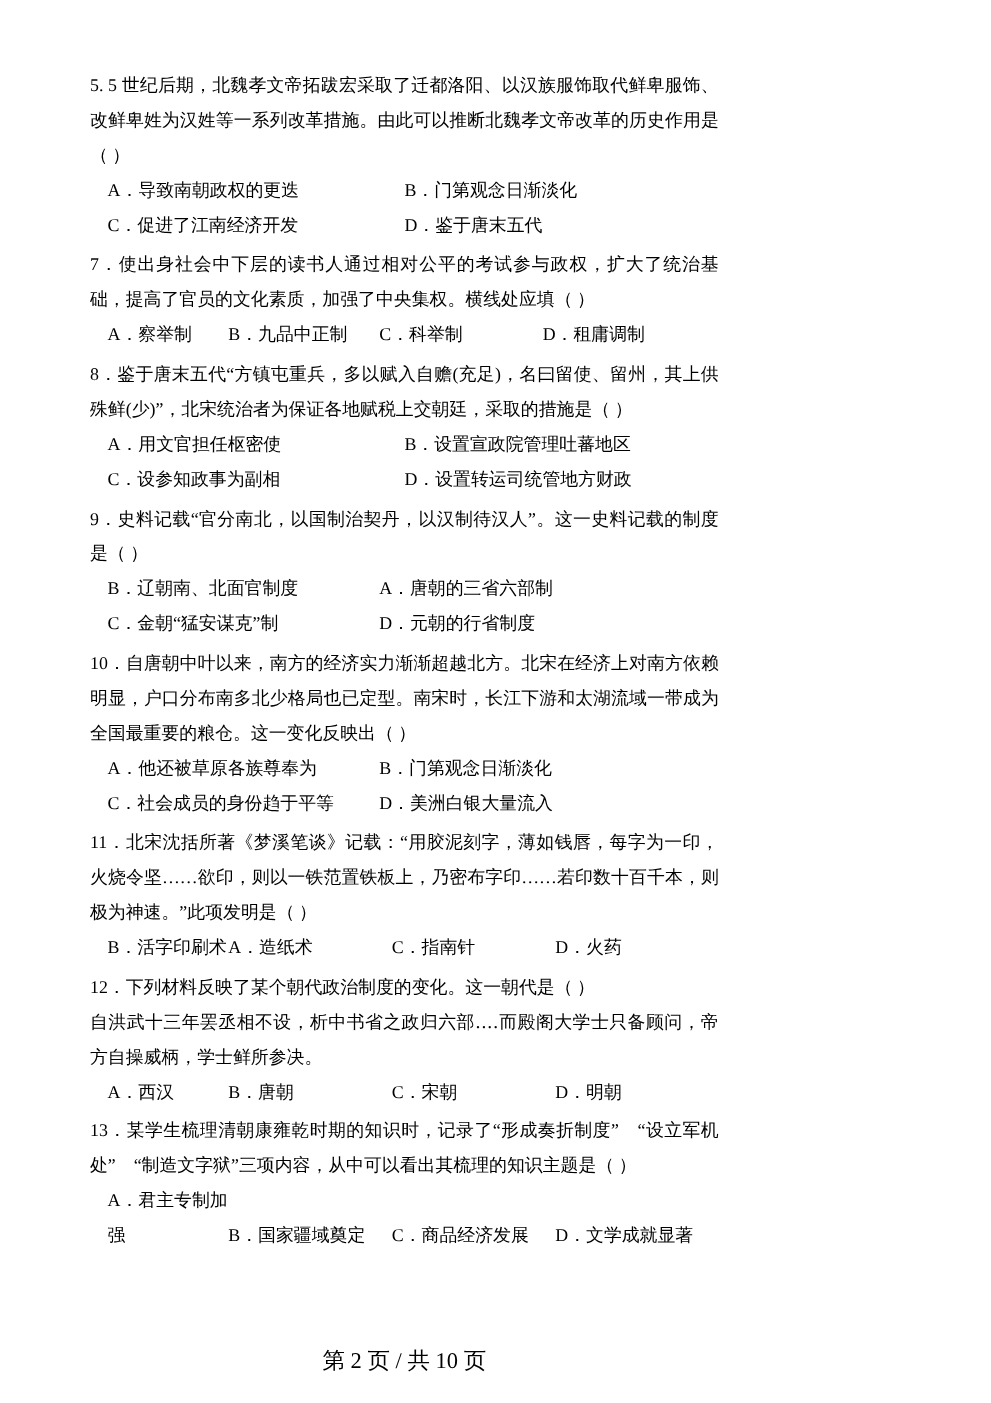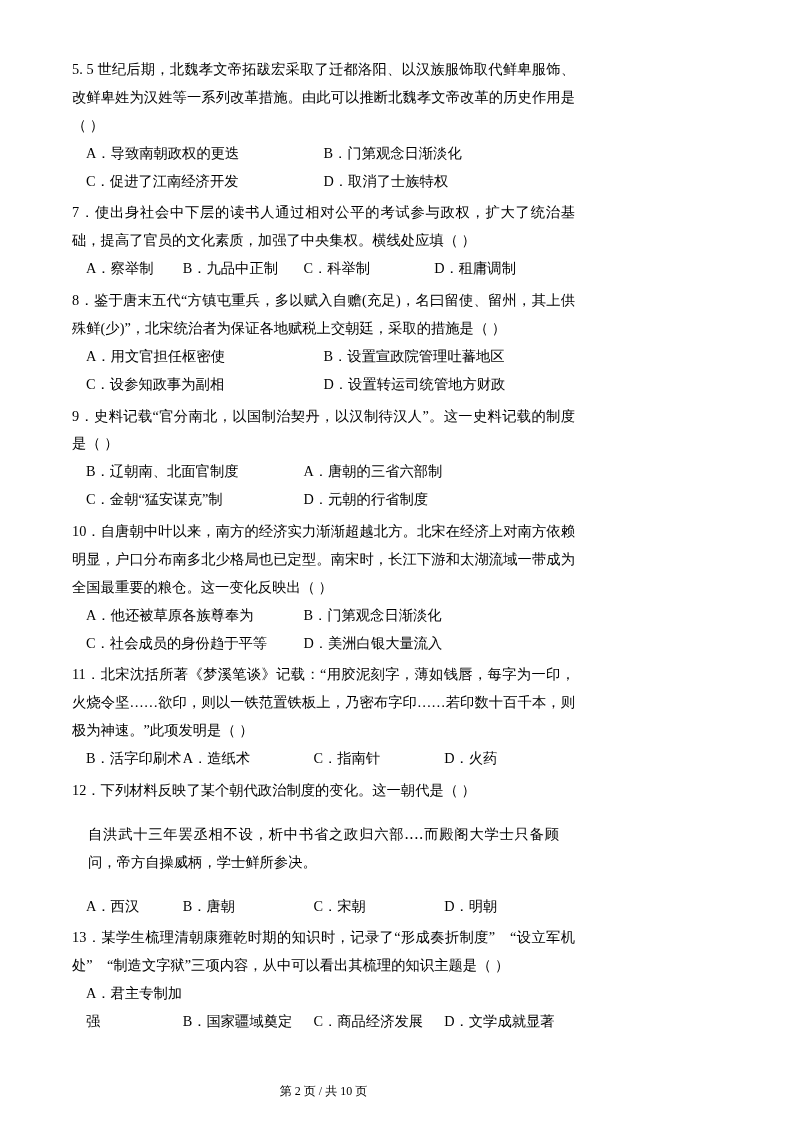--- a/index.html
+++ b/index.html
@@ -66,48 +66,48 @@
   .cols4b .opt:nth-child(4){flex:0 0 28%;box-sizing:border-box;}
   .cols4c .opt:nth-child(1){flex:0 0 22%;padding-left:14px;box-sizing:border-box;}
   .cols4c .opt:nth-child(2){flex:0 0 26%;box-sizing:border-box;}
   .cols4c .opt:nth-child(3){flex:0 0 26%;box-sizing:border-box;}
   .cols4c .opt:nth-child(4){flex:0 0 26%;box-sizing:border-box;}
   .material {
     font-size: 14.3px;
     line-height: 1.95;
     text-align: justify;
     text-justify: inter-ideograph;
-    margin: 16px;
+    margin: 0;
   }
   .footer {
     position: absolute;
     left: 0;
     right: 0;
     bottom: 22px;
     text-align: center;
-    font-size: 12px;
+    font-size: 18px;
     font-family: "Liberation Serif", "DejaVu Serif", serif;
     color: #000;
   }
 </style>
 </head>
 <body>
 
 <div class="page">
 
   <div class="q">
     <p class="q-stem">5. 5 世纪后期，北魏孝文帝拓跋宏采取了迁都洛阳、以汉族服饰取代鲜卑服饰、改鲜卑姓为汉姓等一系列改革措施。由此可以推断北魏孝文帝改革的历史作用是（      ）</p>
     <div class="opts cols2">
       <div class="opt-row">
         <span class="opt">A．导致南朝政权的更迭</span>
         <span class="opt">B．门第观念日渐淡化</span>
       </div>
       <div class="opt-row">
         <span class="opt">C．促进了江南经济开发</span>
-        <span class="opt">D．取消了士族特权</span>
+        <span class="opt">D．鉴于唐末五代</span>
       </div>
     </div>
   </div>
 
 
   <div class="q">
     <p class="q-stem">7．使出身社会中下层的读书人通过相对公平的考试参与政权，扩大了统治基础，提高了官员的文化素质，加强了中央集权。横线处应填（      ）</p>
     <div class="opts cols4b">
       <div class="opt-row">
         <span class="opt">A．察举制</span>

